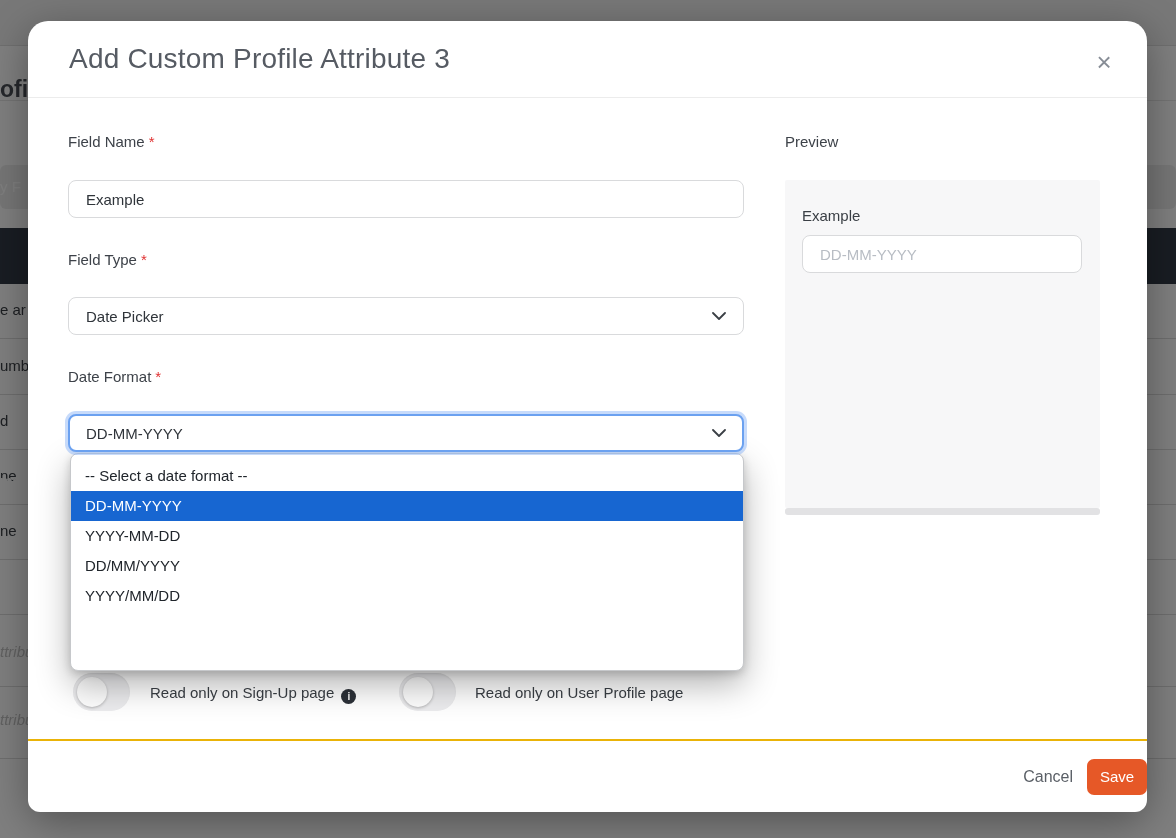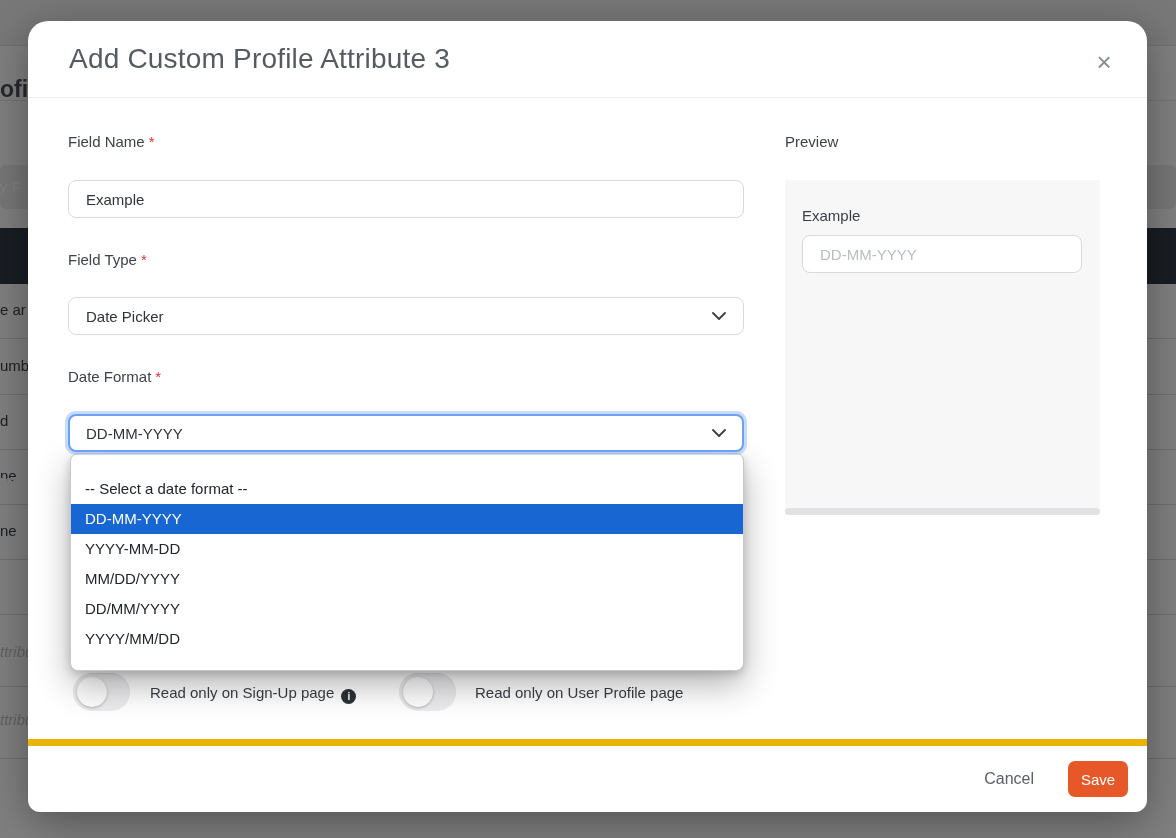--- a/index.html
+++ b/index.html
@@ -47,21 +47,21 @@
   input.textbox::placeholder { color:#b8bdc4; opacity:1; }
 
   .selectbox { cursor:pointer; justify-content:space-between; }
   .selectbox .chev { flex:0 0 auto; margin-left:12px; display:flex; align-items:center; }
   .selectbox.focused { border:2px solid #6ba1f0; box-shadow:0 0 0 3px rgba(130,175,247,.45); padding:0 16px; }
 
   
   .dropdown { position:absolute; left:42px; top:432px; width:674px; height:218px;
     background:#fff; border:1px solid #c6c8cb; border-radius:8px; overflow:hidden;
     box-shadow:0 14px 34px rgba(0,0,0,.30), 0 3px 8px rgba(0,0,0,.16); z-index:5;
-    padding-top:20px; }
+    padding-top:7px; }
   .dropdown li { list-style:none; height:30px; line-height:30px; padding-left:14px;
     font-size:15px; color:#20252b; cursor:pointer; white-space:nowrap; }
   .dropdown li.selected { background:#1766d1; color:#fff; }
 
   
   .toggle { position:absolute; width:57px; height:38px; border-radius:19px;
     background:#ececee; box-shadow:inset 0 1px 2px rgba(0,0,0,.06); cursor:pointer; }
   .toggle .knob { position:absolute; left:4px; top:4px; width:30px; height:30px;
     border-radius:50%; background:#fdfdfd; box-shadow:0 1px 3px rgba(0,0,0,.25); }
   .toggle-label { position:absolute; font-size:15px; color:#3a3f45; white-space:nowrap; }
@@ -74,22 +74,22 @@
   .preview-label { left:757px; top:112px; }
   .preview-panel { position:absolute; left:757px; top:159px; width:315px; height:328px;
     background:#f7f7f8; border-radius:2px; }
   .preview-field-label { position:absolute; left:17px; top:27px; font-size:15px; color:#3a3f45; }
   .preview-input { left:774px; top:214px; width:280px; }
   .preview-scrollbar { position:absolute; left:757px; top:487px; width:315px; height:7px;
     background:#e2e2e4; border-radius:3px; cursor:pointer; }
 
   
   .modal-footer { position:absolute; left:0; top:718px; width:100%; height:73px;
-    border-top:7px solid #eab308; background:#fff; border-radius:0 0 12px 12px;
-    display:flex; align-items:center; justify-content:flex-end; padding-right:19px; gap:28px; }
+    border-top:2px solid #eab308; background:#fff; border-radius:0 0 12px 12px;
+    display:flex; align-items:center; justify-content:flex-end; gap:8px; }
   .cancel-btn { font-size:16px; color:#5a5f66; background:none; border:none; cursor:pointer;
     font-family:"Liberation Sans", sans-serif; padding:8px 6px; }
   .save-btn { width:60px; height:36px; background:#e65827; color:#fff; font-size:15px;
     border:none; border-radius:7px; cursor:pointer; font-family:"Liberation Sans", sans-serif; }
 </style>
 </head>
 <body>
 
 <div class="stage">
 
@@ -164,21 +164,20 @@
         <svg width="14" height="9" viewBox="0 0 14 9">
             <path d="M1 1l6 6 6-6" fill="none" stroke="#3a3f45" stroke-width="1.8" stroke-linecap="round" stroke-linejoin="round"></path>
           </svg>
       </span>
     </div>
 
     <ul class="dropdown">
       <li>-- Select a date format --</li>
       <li class="selected">DD-MM-YYYY</li>
       <li>YYYY-MM-DD</li>
-      <li>MM/DD/YYYY</li>
       <li>DD/MM/YYYY</li>
       <li>YYYY/MM/DD</li>
     </ul>
 
     <div class="toggle hidden-row" style="left:45px; top:612px">
         <div class="knob"></div>
       </div>
     <div class="toggle hidden-row" style="left:371px; top:612px">
         <div class="knob"></div>
       </div>

